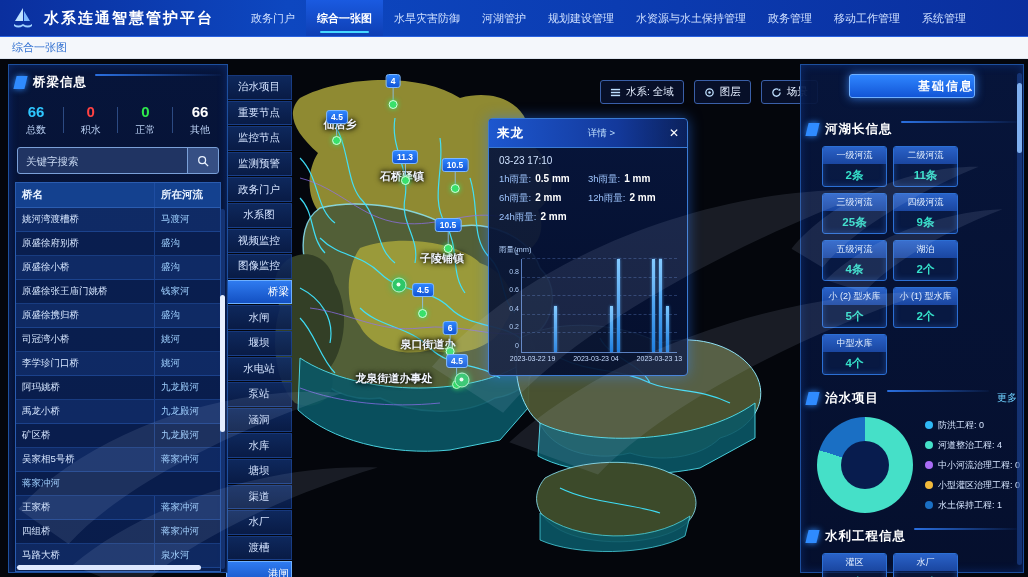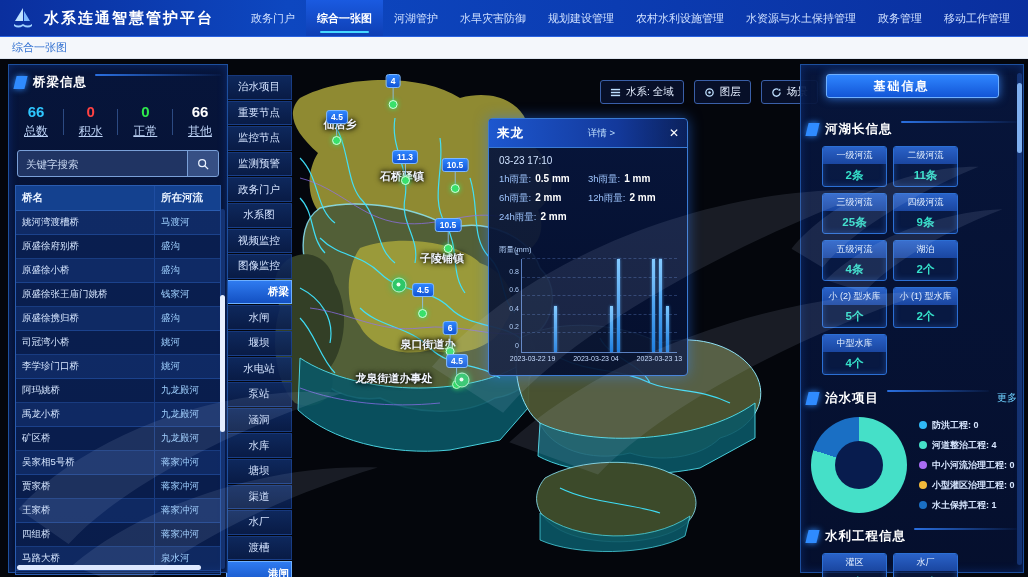--- a/index.html
+++ b/index.html
@@ -49,21 +49,21 @@
   .sec-accent{width:11px;height:13px;background:#2f8bff;transform:skewX(-14deg);margin-right:7px;box-shadow:0 0 6px #2f8bff;}
   .sec-title{color:#fff;font-size:12.5px;font-weight:bold;letter-spacing:1px;white-space:nowrap;}
   .sec-line{flex:1;height:2px;margin-left:8px;background:linear-gradient(90deg,#2a6fe0,rgba(42,111,224,.05));border-radius:1px;align-self:flex-start;margin-top:3px;}
   .more-link{color:#6fd2ff;font-size:10px;margin-left:8px;cursor:pointer;white-space:nowrap;}
 
   
   .left-panel{left:8px;top:6px;width:218px;height:507px;}
   .stats{display:flex;align-items:center;justify-content:space-between;padding:6px 10px 8px 10px;}
   .stat{display:flex;flex-direction:column;align-items:center;gap:3px;min-width:34px;}
   .stat-val{font-size:15px;font-weight:bold;}
-  .stat-lab{font-size:12px;color:#bcd2f5;text-decoration:underline;}
+  .stat-lab{font-size:10px;color:#bcd2f5;}
   .stat-div{width:1px;height:26px;background:rgba(90,140,220,.45);}
   .search-row{display:flex;margin:2px 8px 8px 8px;height:25px;border:1px solid #7aa0d8;border-radius:3px;overflow:hidden;background:rgba(92,130,200,.30);}
   .search-input{flex:1;background:transparent;border:none;outline:none;color:#eaf2ff;font-size:10.5px;padding:0 8px;font-family:"Liberation Sans",sans-serif;}
   .search-input::placeholder{color:#c9d9f2;}
   .search-btn{width:30px;border-left:1px solid #7aa0d8;display:flex;align-items:center;justify-content:center;cursor:pointer;background:rgba(120,160,230,.25);}
   .btable{margin:0 6px;border:1px solid #2a5cb0;}
   .btable-head{display:flex;background:#14418f;border-bottom:1px solid #2a5cb0;}
   .btable-head .cell{color:#eaf3ff;font-weight:bold;font-size:10.5px;padding:5px 6px;}
   .brow{display:flex;border-bottom:1px solid rgba(40,90,180,.5);cursor:pointer;}
   .brow:nth-child(odd){background:rgba(23,62,140,.55);}
@@ -72,21 +72,21 @@
   .c1{width:126px;border-right:1px solid rgba(40,90,180,.5);}
   .c2{flex:1;color:#9fd0ff;}
   .vscroll{position:absolute;width:5px;border-radius:3px;background:rgba(30,70,150,.6);z-index:12;}
   .vthumb{position:absolute;left:0;width:5px;border-radius:3px;background:#e7efff;cursor:pointer;}
   .hscroll{position:absolute;height:5px;border-radius:3px;background:#dfe9ff;z-index:12;cursor:pointer;}
 
   
   .layer-menu{position:absolute;left:226px;top:17px;width:66px;z-index:9;display:flex;flex-direction:column;gap:1px;}
   .layer-item{height:22.6px;display:flex;align-items:center;justify-content:center;font-size:10.5px;color:#d5e4ff;
     background:linear-gradient(180deg,rgba(16,44,104,.88),rgba(10,30,78,.88));border:1px solid rgba(40,90,190,.45);cursor:pointer;white-space:nowrap;}
-  .layer-item.active{background:linear-gradient(180deg,#2f7bf0,#1350c2);color:#fff;font-weight:bold;border-color:#6fb0ff;padding-left:39px;}
+  .layer-item.active{background:linear-gradient(180deg,#2f7bf0,#1350c2);color:#fff;font-weight:normal;border-color:#6fb0ff;padding-left:39px;}
 
   
   .popup{left:488px;top:60px;width:198px;height:256px;border:1px solid #3a7bd5;border-radius:4px;box-shadow:0 0 14px rgba(40,120,255,.5);z-index:20;}
   .popup-head{display:flex;align-items:center;height:28px;padding:0 8px;border-bottom:1px solid #3a7bd5;
     background:linear-gradient(90deg,#1d57cf 0%,#13399b 65%,rgba(19,57,155,.35) 100%);border-radius:3px 3px 0 0;gap:44px;}
   .popup-title{color:#fff;font-size:12.5px;font-weight:bold;letter-spacing:1px;}
   .popup-link{margin-left:auto;color:#bfe0ff;font-size:9.5px;cursor:pointer;}
   .popup-close{color:#fff;font-size:12px;margin-left:10px;cursor:pointer;line-height:12px;}
   .popup-time{color:#cfe2ff;font-size:10px;padding:7px 10px 2px 10px;}
   .metrics{display:flex;flex-wrap:wrap;padding:2px 10px 0 10px;}
@@ -96,28 +96,28 @@
   .chart-wrap{position:absolute;left:8px;right:6px;top:128px;bottom:6px;}
   .chart-ylabel{position:absolute;left:2px;top:-2px;color:#aecbf5;font-size:7.5px;}
   .plot{position:absolute;left:24px;right:4px;top:12px;bottom:16px;border-left:1px solid #5a7fc0;border-bottom:1px solid #5a7fc0;}
   .gridline{position:absolute;left:0;right:0;height:0;border-top:1px dashed rgba(110,150,230,.30);}
   .ytick{position:absolute;right:100%;transform:translate(-3px,-50%);color:#aecbf5;font-size:7px;white-space:nowrap;}
   .bar{position:absolute;bottom:0;width:3px;background:linear-gradient(180deg,#7cc8ff,#1f7fe0);box-shadow:0 0 3px rgba(80,170,255,.8);}
   .xtick{position:absolute;top:100%;transform:translate(-50%,3px);color:#c7dcff;font-size:7px;white-space:nowrap;}
 
   
   .right-panel{left:800px;top:6px;width:222px;height:507px;}
-  .base-btn{display:block;margin:9px auto 20px auto;width:124px;height:22px;line-height:22px;text-align:left;color:#fff;font-size:12px;font-weight:bold;letter-spacing:2px;
-    background:linear-gradient(180deg,#2f86ff,#1255d6);border:1px solid #6fb0ff;border-radius:3px;box-shadow:0 0 10px rgba(60,140,255,.8);cursor:pointer;padding-left:47px;}
+  .base-btn{display:block;margin:9px auto 20px auto;width:124px;height:22px;line-height:22px;text-align:right;color:#fff;font-size:12px;font-weight:bold;letter-spacing:2px;
+    background:linear-gradient(180deg,#2f86ff,#1255d6);border:1px solid #6fb0ff;border-radius:3px;box-shadow:0 0 10px rgba(60,140,255,.8);cursor:pointer;}
   .card-grid{display:flex;flex-wrap:wrap;gap:6px;padding:2px 8px 6px 21px;}
   .mini-card{width:63px;border:1px solid #2b6fd4;border-radius:3px;overflow:hidden;box-shadow:0 0 6px rgba(60,130,255,.35) inset;background:rgba(10,28,72,.7);}
   .mc-label{height:17px;display:flex;align-items:center;justify-content:center;background:linear-gradient(180deg,#2a62c8,#1a46a0);
     color:#e6f1ff;font-size:9px;white-space:nowrap;overflow:hidden;padding:0 2px;}
   .mc-value{height:22px;display:flex;align-items:center;justify-content:center;color:#35e0c9;font-size:11.5px;font-weight:bold;}
-  .donut-row{display:flex;align-items:center;padding:4px 6px 6px 10px;font-weight:bold;}
+  .donut-row{display:flex;align-items:center;padding:4px 6px 6px 16px;}
   .donut{width:96px;height:96px;border-radius:50%;position:relative;flex:0 0 auto;}
   .donut-hole{position:absolute;left:24px;top:24px;width:48px;height:48px;border-radius:50%;background:#081c4e;}
   .legend{display:flex;flex-direction:column;gap:7px;margin-left:12px;}
   .legend-item{display:flex;align-items:center;gap:5px;color:#d7e6ff;font-size:9px;white-space:nowrap;}
   .legend-dot{width:8px;height:8px;border-radius:50%;flex:0 0 auto;}
 
   
   .wm{position:absolute;z-index:45;pointer-events:none;opacity:.10;}
 </style>
 </head>
@@ -126,24 +126,23 @@
 <div class="navbar">
   <svg class="logo" viewBox="0 0 26 26">
     <path d="M13 3 L13 16 L5 16 Z" fill="#bfe2ff"></path>
     <path d="M14 6 L14 16 L20 16 Z" fill="#7db8ff"></path>
     <path d="M4 19 q4 3 9 0 q5 3 9 0 l0 2 q-4 3 -9 0 q-5 3 -9 0 Z" fill="#9fd0ff"></path>
   </svg>
   <div class="app-title">水系连通智慧管护平台</div>
   <div class="nav-menu" id="nav-menu">
       <div class="nav-item">政务门户</div>
       <div class="nav-item active">综合一张图</div>
+      <div class="nav-item">水旱灾害防御</div>
       <div class="nav-item">河湖管护</div>
-      <div class="nav-item">水旱灾害防御</div>
       <div class="nav-item">规划建设管理</div>
-      <div class="nav-item">农村水利设施管理</div>
       <div class="nav-item">水资源与水土保持管理</div>
       <div class="nav-item">政务管理</div>
       <div class="nav-item">移动工作管理</div>
       <div class="nav-item">系统管理</div>
     </div>
 
 </div>
 
 <div class="breadcrumb-bar">
   <span class="breadcrumb">综合一张图</span>
@@ -349,21 +348,20 @@
           </div>
           <div class="brow">
             <div class="cell c1">矿区桥</div>
             <div class="cell c2">九龙殿河</div>
           </div>
           <div class="brow">
             <div class="cell c1">吴家相5号桥</div>
             <div class="cell c2">蒋家冲河</div>
           </div>
           <div class="brow">
-            <div class="cell c1">贾家桥</div>
             <div class="cell c2">蒋家冲河</div>
           </div>
           <div class="brow">
             <div class="cell c1">王家桥</div>
             <div class="cell c2">蒋家冲河</div>
           </div>
           <div class="brow">
             <div class="cell c1">四组桥</div>
             <div class="cell c2">蒋家冲河</div>
           </div>

